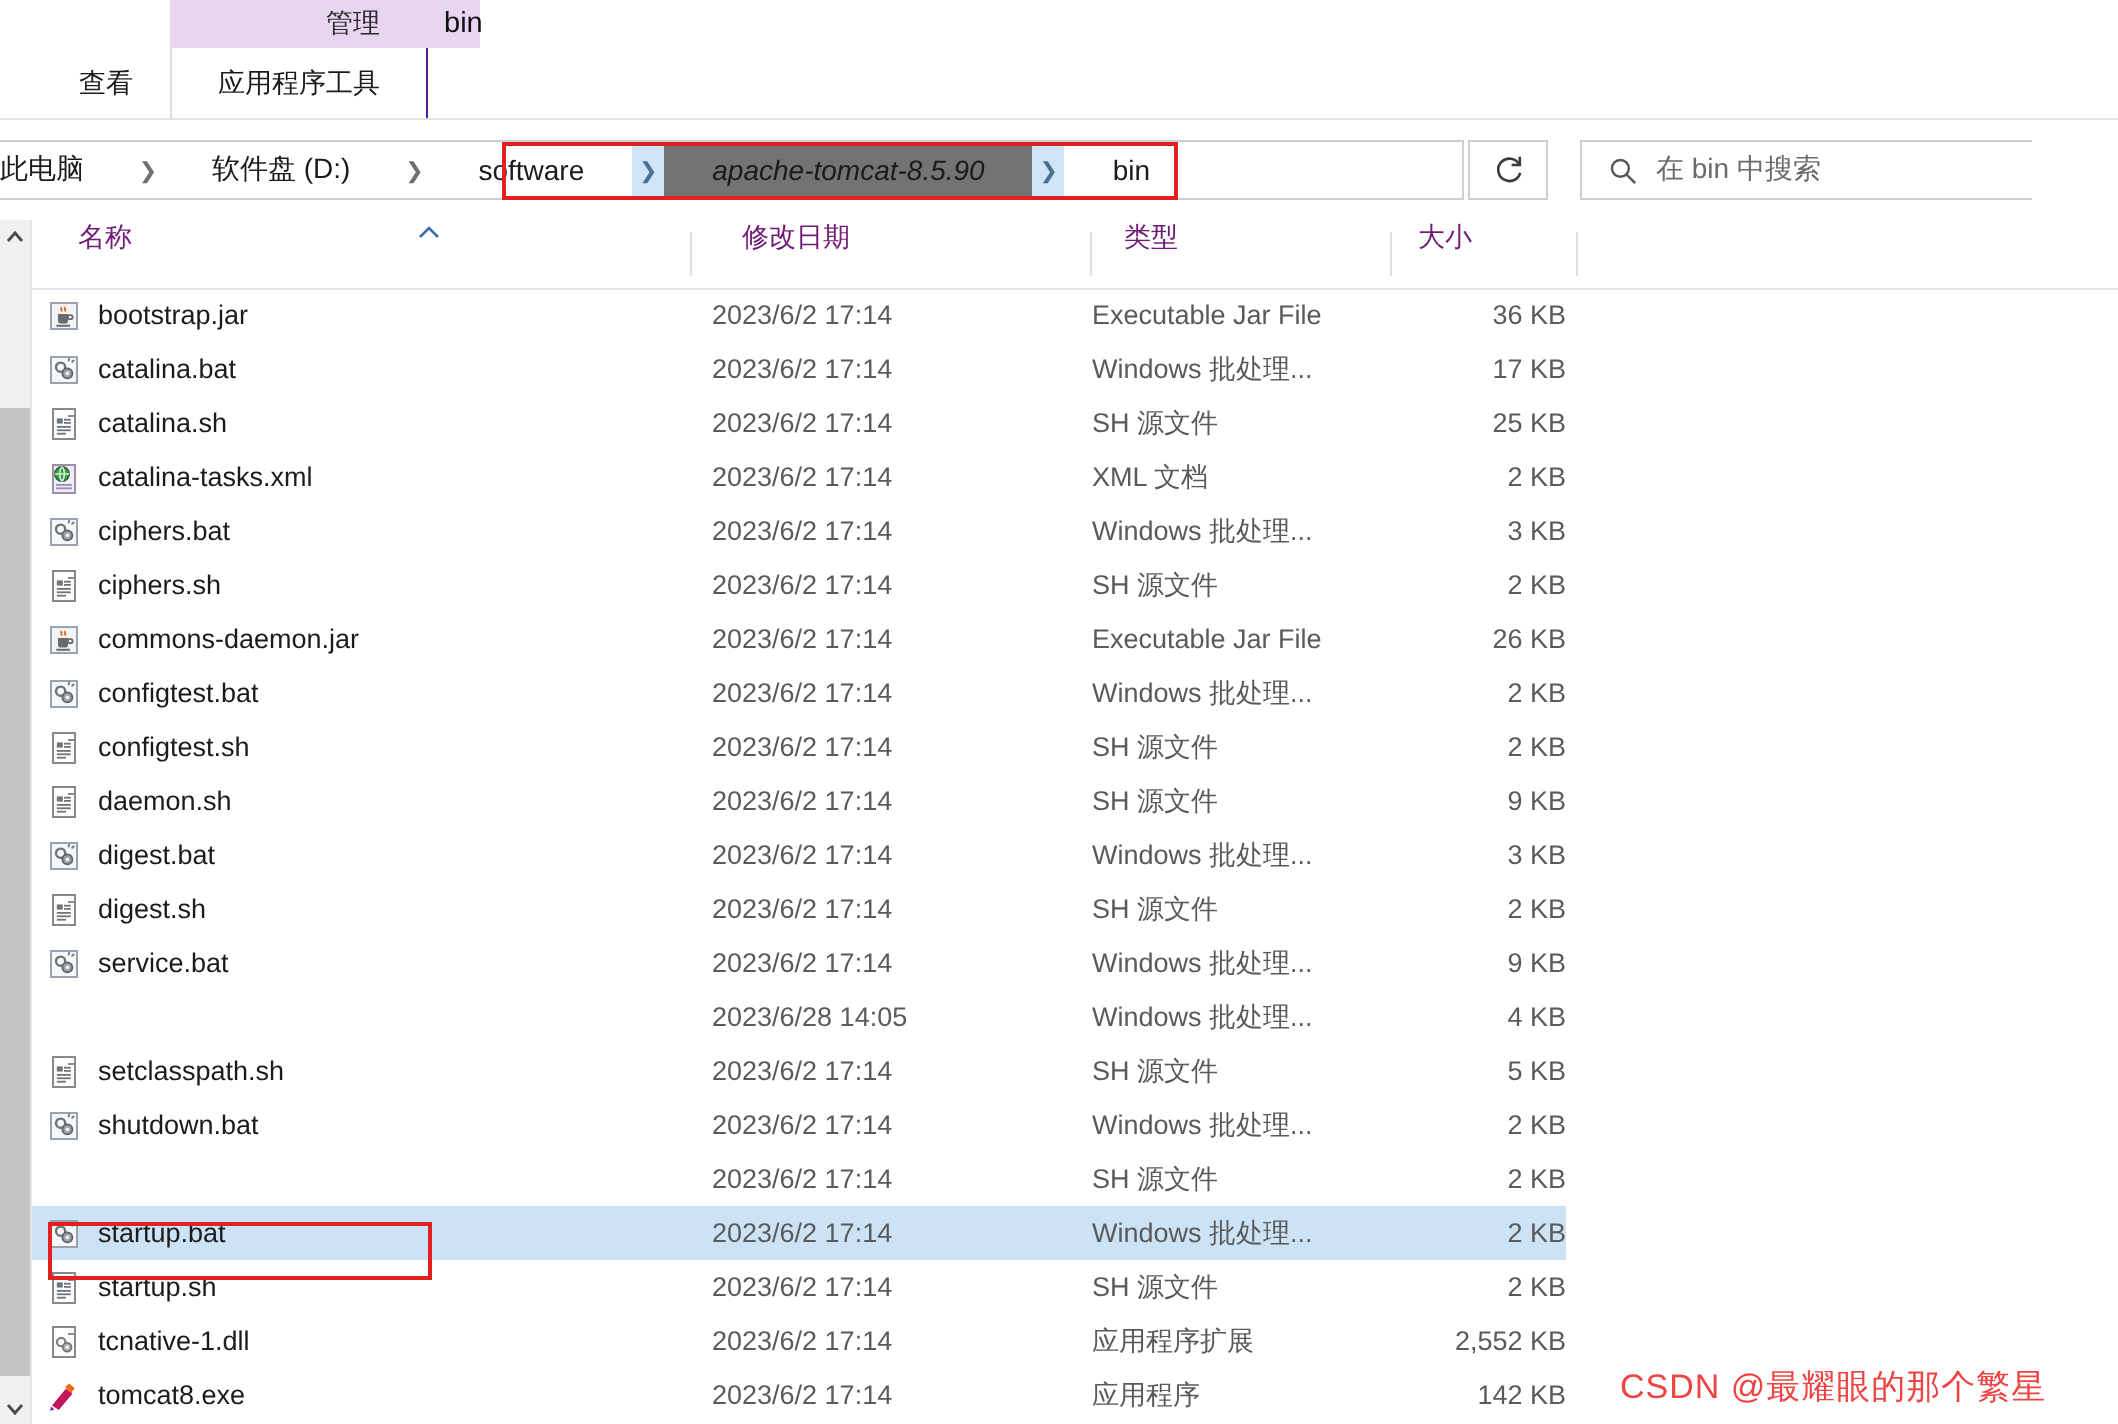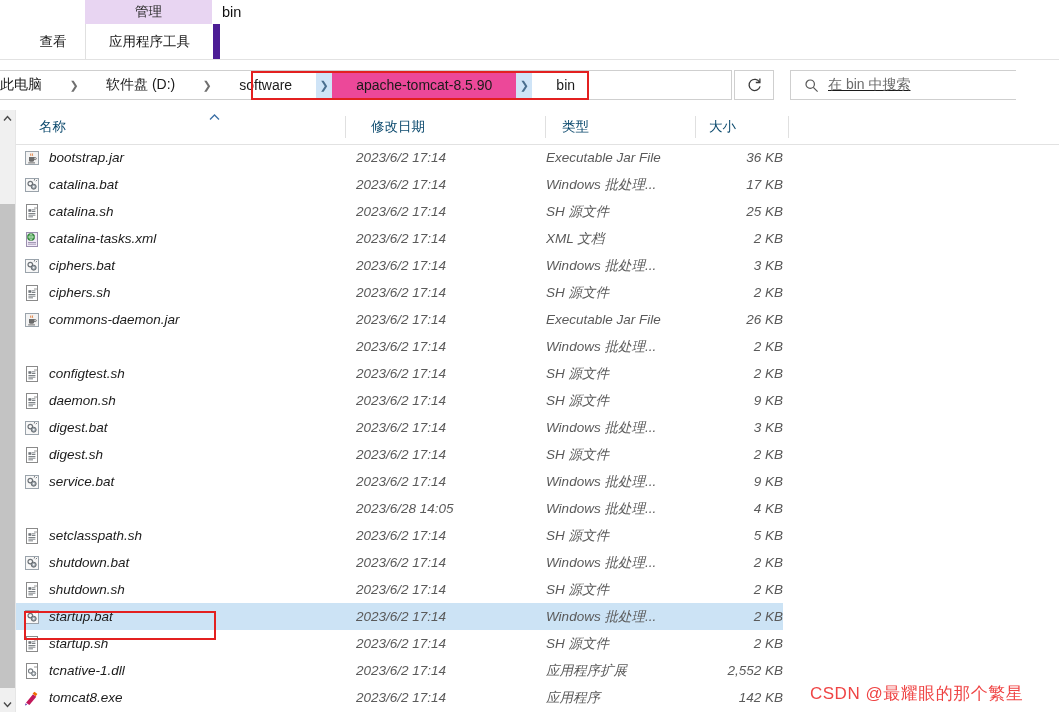--- a/index.html
+++ b/index.html
@@ -29,20 +29,21 @@
   .ctx-header {
     position: absolute;
     left: 85px; top: 0;
     width: 127px; height: 24px;
     background: #e8d5f2;
     color: #2b2b2b;
     font-size: 13.5px;
     display: flex;
     align-items: center;
     justify-content: center;
+    padding-left: 28px;
   }
   .tab {
     position: absolute;
     height: 35px;
     top: 24px;
     display: flex;
     align-items: center;
     justify-content: center;
     font-size: 13.5px;
     color: #1b1b1b;
@@ -55,21 +56,21 @@
   .tab-view {
     left: 22px;
     width: 62px;
     text-align: right;
   }
   .tab-apptools {
     left: 85px;
     width: 127px;
     background: #ffffff;
     border-left: 1px solid #e0e0e0;
-    border-right: 7px solid #4c1d95;
+    border-right: 1px solid #4c1d95;
   }
   .folder-label {
     position: absolute;
     left: 222px;
     top: 0px;
     height: 24px;
     display: flex;
     align-items: center;
     font-size: 14.5px;
     color: #111;
@@ -103,21 +104,21 @@
   .crumb {
     display: flex;
     align-items: center;
     height: 28px;
     padding: 0 24px;
     font-size: 14px;
     color: #1b1b1b;
     white-space: nowrap;
   }
   .crumb.first { padding-left: 0px; }
-  .crumb.hl { background: #ec4899; }
+  .crumb.hl { background: #737373; font-style: italic; }
   .crumb-sep {
     display: flex;
     align-items: center;
     justify-content: center;
     width: 16px;
     height: 28px;
     color: #6f6f6f;
     font-size: 11px;
   }
   .crumb-sep.hl { background: #cfe4f7; color: #4a6f8f; }
@@ -150,21 +151,20 @@
     position: absolute;
     left: 790px; top: 70px;
     width: 226px; height: 30px;
     border: 1px solid #cfcfcf;
     border-right: none;
     box-sizing: border-box;
     background: #ffffff;
     display: flex;
     align-items: center;
     padding-left: 13px;
-    text-decoration: underline;
   }
   #search-icon { color: #555; margin-right: 9px; display:flex; align-items:center;}
   #search-placeholder {
     font-size: 14px;
     color: #6b6b6b;
     white-space: nowrap;
   }
 
   
   #nav-scrollbar {
@@ -203,23 +203,22 @@
     position: absolute;
     left: 0; top: 0;
     width: 1043px; height: 34px;
     background: #ffffff;
     border-bottom: 1px solid #e2e2e2;
   }
   .colh {
     position: absolute;
     top: 0; height: 33px;
     display: flex;
-    align-items: center;
     font-size: 13.5px;
-    color: #0c4a6e;
+    color: #701a75;
     box-sizing: border-box;
   }
   .colh .divider {
     position: absolute;
     right: 0; top: 6px;
     width: 1px; height: 22px;
     background: #e0e0e0;
   }
   #colh-name   { left: 0;   width: 330px; padding-left: 23px; }
   #colh-date   { left: 330px; width: 200px; padding-left: 25px; }
@@ -235,21 +234,20 @@
   #rows {
     position: absolute;
     left: 0; top: 34px;
     width: 1043px;
   }
   .row {
     position: relative;
     height: 27px;
     width: 767px;
     display: block;
-    font-style: italic;
   }
   .row.selected { background: #cce3f5; }
   .cell {
     position: absolute;
     top: 0; height: 27px;
     display: flex;
     align-items: center;
     font-size: 13.5px;
     white-space: nowrap;
     overflow: hidden;
@@ -510,20 +508,30 @@
             <path d="M6.6 5.8c.8-.7-.5-1.3.2-2.2M8.4 5.8c.8-.7-.5-1.3.2-2.2" fill="none" stroke="#e06a1b" stroke-width="1"></path>
             <rect x="4.2" y="12.4" width="6.8" height="1" fill="#6b6b6b"></rect>
           </svg>
           <span class="fname">commons-daemon.jar</span>
         </div>
         <div class="cell c-date">2023/6/2 17:14</div>
         <div class="cell c-type">Executable Jar File</div>
         <div class="cell c-size">26 KB</div>
       </div>
       <div class="row">
+        <div class="cell c-name">
+          <svg class="ficon" viewBox="0 0 16 16">
+            <rect x="1.5" y="1.5" width="13" height="13" fill="#f7f7f7" stroke="#9aa3ab" stroke-width="1"></rect>
+            <circle cx="6.3" cy="6.6" r="2.3" fill="none" stroke="#6d7378" stroke-width="1.2"></circle>
+            <circle cx="9.7" cy="9.7" r="2.5" fill="#9aa3ab" stroke="#5c6266" stroke-width="0.9"></circle>
+            <circle cx="9.7" cy="9.7" r="0.9" fill="#f7f7f7"></circle>
+            <path d="M11.8 4.2l1.3-1.3M10.2 3.6l.5-1.6" stroke="#6d7378" stroke-width="0.9"></path>
+          </svg>
+          <span class="fname">configtest.bat</span>
+        </div>
         <div class="cell c-date">2023/6/2 17:14</div>
         <div class="cell c-type">Windows 批处理...</div>
         <div class="cell c-size">2 KB</div>
       </div>
       <div class="row">
         <div class="cell c-name">
           <svg class="ficon" viewBox="0 0 16 16">
             <rect x="2.5" y="0.5" width="11" height="15" fill="#ffffff" stroke="#8a8a8a" stroke-width="1"></rect>
             <path d="M13.5 0.5v3.5h-3.5" fill="none" stroke="#8a8a8a" stroke-width="0.9"></path>
             <rect x="4.4" y="5.2" width="3" height="2.6" fill="#6f7479"></rect>
@@ -637,64 +645,51 @@
             <circle cx="9.7" cy="9.7" r="0.9" fill="#f7f7f7"></circle>
             <path d="M11.8 4.2l1.3-1.3M10.2 3.6l.5-1.6" stroke="#6d7378" stroke-width="0.9"></path>
           </svg>
           <span class="fname">shutdown.bat</span>
         </div>
         <div class="cell c-date">2023/6/2 17:14</div>
         <div class="cell c-type">Windows 批处理...</div>
         <div class="cell c-size">2 KB</div>
       </div>
       <div class="row">
+        <div class="cell c-date">2023/6/2 17:14</div>
+        <div class="cell c-type">SH 源文件</div>
+        <div class="cell c-size">2 KB</div>
+      </div>
+      <div class="row selected">
+        <div class="cell c-name">
+          <svg class="ficon" viewBox="0 0 16 16">
+            <rect x="1.5" y="1.5" width="13" height="13" fill="#f7f7f7" stroke="#9aa3ab" stroke-width="1"></rect>
+            <circle cx="6.3" cy="6.6" r="2.3" fill="none" stroke="#6d7378" stroke-width="1.2"></circle>
+            <circle cx="9.7" cy="9.7" r="2.5" fill="#9aa3ab" stroke="#5c6266" stroke-width="0.9"></circle>
+            <circle cx="9.7" cy="9.7" r="0.9" fill="#f7f7f7"></circle>
+            <path d="M11.8 4.2l1.3-1.3M10.2 3.6l.5-1.6" stroke="#6d7378" stroke-width="0.9"></path>
+          </svg>
+          <span class="fname">startup.bat</span>
+        </div>
+        <div class="cell c-date">2023/6/2 17:14</div>
+        <div class="cell c-type">Windows 批处理...</div>
+        <div class="cell c-size">2 KB</div>
+      </div>
+      <div class="row">
         <div class="cell c-name">
           <svg class="ficon" viewBox="0 0 16 16">
             <rect x="2.5" y="0.5" width="11" height="15" fill="#ffffff" stroke="#8a8a8a" stroke-width="1"></rect>
             <path d="M13.5 0.5v3.5h-3.5" fill="none" stroke="#8a8a8a" stroke-width="0.9"></path>
             <rect x="4.4" y="5.2" width="3" height="2.6" fill="#6f7479"></rect>
             <rect x="8" y="5.4" width="3.4" height="0.9" fill="#6f7479"></rect>
             <rect x="8" y="7" width="3.4" height="0.9" fill="#6f7479"></rect>
             <rect x="4.4" y="9" width="7" height="0.9" fill="#6f7479"></rect>
             <rect x="4.4" y="10.7" width="7" height="0.9" fill="#6f7479"></rect>
             <rect x="4.4" y="12.4" width="4.6" height="0.9" fill="#6f7479"></rect>
           </svg>
-          <span class="fname">shutdown.sh</span>
-        </div>
-        <div class="cell c-date">2023/6/2 17:14</div>
-        <div class="cell c-type">SH 源文件</div>
-        <div class="cell c-size">2 KB</div>
-      </div>
-      <div class="row selected">
-        <div class="cell c-name">
-          <svg class="ficon" viewBox="0 0 16 16">
-            <rect x="1.5" y="1.5" width="13" height="13" fill="#f7f7f7" stroke="#9aa3ab" stroke-width="1"></rect>
-            <circle cx="6.3" cy="6.6" r="2.3" fill="none" stroke="#6d7378" stroke-width="1.2"></circle>
-            <circle cx="9.7" cy="9.7" r="2.5" fill="#9aa3ab" stroke="#5c6266" stroke-width="0.9"></circle>
-            <circle cx="9.7" cy="9.7" r="0.9" fill="#f7f7f7"></circle>
-            <path d="M11.8 4.2l1.3-1.3M10.2 3.6l.5-1.6" stroke="#6d7378" stroke-width="0.9"></path>
-          </svg>
-          <span class="fname">startup.bat</span>
-        </div>
-        <div class="cell c-date">2023/6/2 17:14</div>
-        <div class="cell c-type">Windows 批处理...</div>
-        <div class="cell c-size">2 KB</div>
-      </div>
-      <div class="row">
-        <div class="cell c-name">
-          <svg class="ficon" viewBox="0 0 16 16">
-            <rect x="2.5" y="0.5" width="11" height="15" fill="#ffffff" stroke="#8a8a8a" stroke-width="1"></rect>
-            <path d="M13.5 0.5v3.5h-3.5" fill="none" stroke="#8a8a8a" stroke-width="0.9"></path>
-            <rect x="4.4" y="5.2" width="3" height="2.6" fill="#6f7479"></rect>
-            <rect x="8" y="5.4" width="3.4" height="0.9" fill="#6f7479"></rect>
-            <rect x="8" y="7" width="3.4" height="0.9" fill="#6f7479"></rect>
-            <rect x="4.4" y="9" width="7" height="0.9" fill="#6f7479"></rect>
-            <rect x="4.4" y="10.7" width="7" height="0.9" fill="#6f7479"></rect>
-            <rect x="4.4" y="12.4" width="4.6" height="0.9" fill="#6f7479"></rect>
-          </svg>
           <span class="fname">startup.sh</span>
         </div>
         <div class="cell c-date">2023/6/2 17:14</div>
         <div class="cell c-type">SH 源文件</div>
         <div class="cell c-size">2 KB</div>
       </div>
       <div class="row">
         <div class="cell c-name">
           <svg class="ficon" viewBox="0 0 16 16">
             <rect x="2.5" y="0.5" width="11" height="15" fill="#ffffff" stroke="#8a8a8a" stroke-width="1"></rect>

